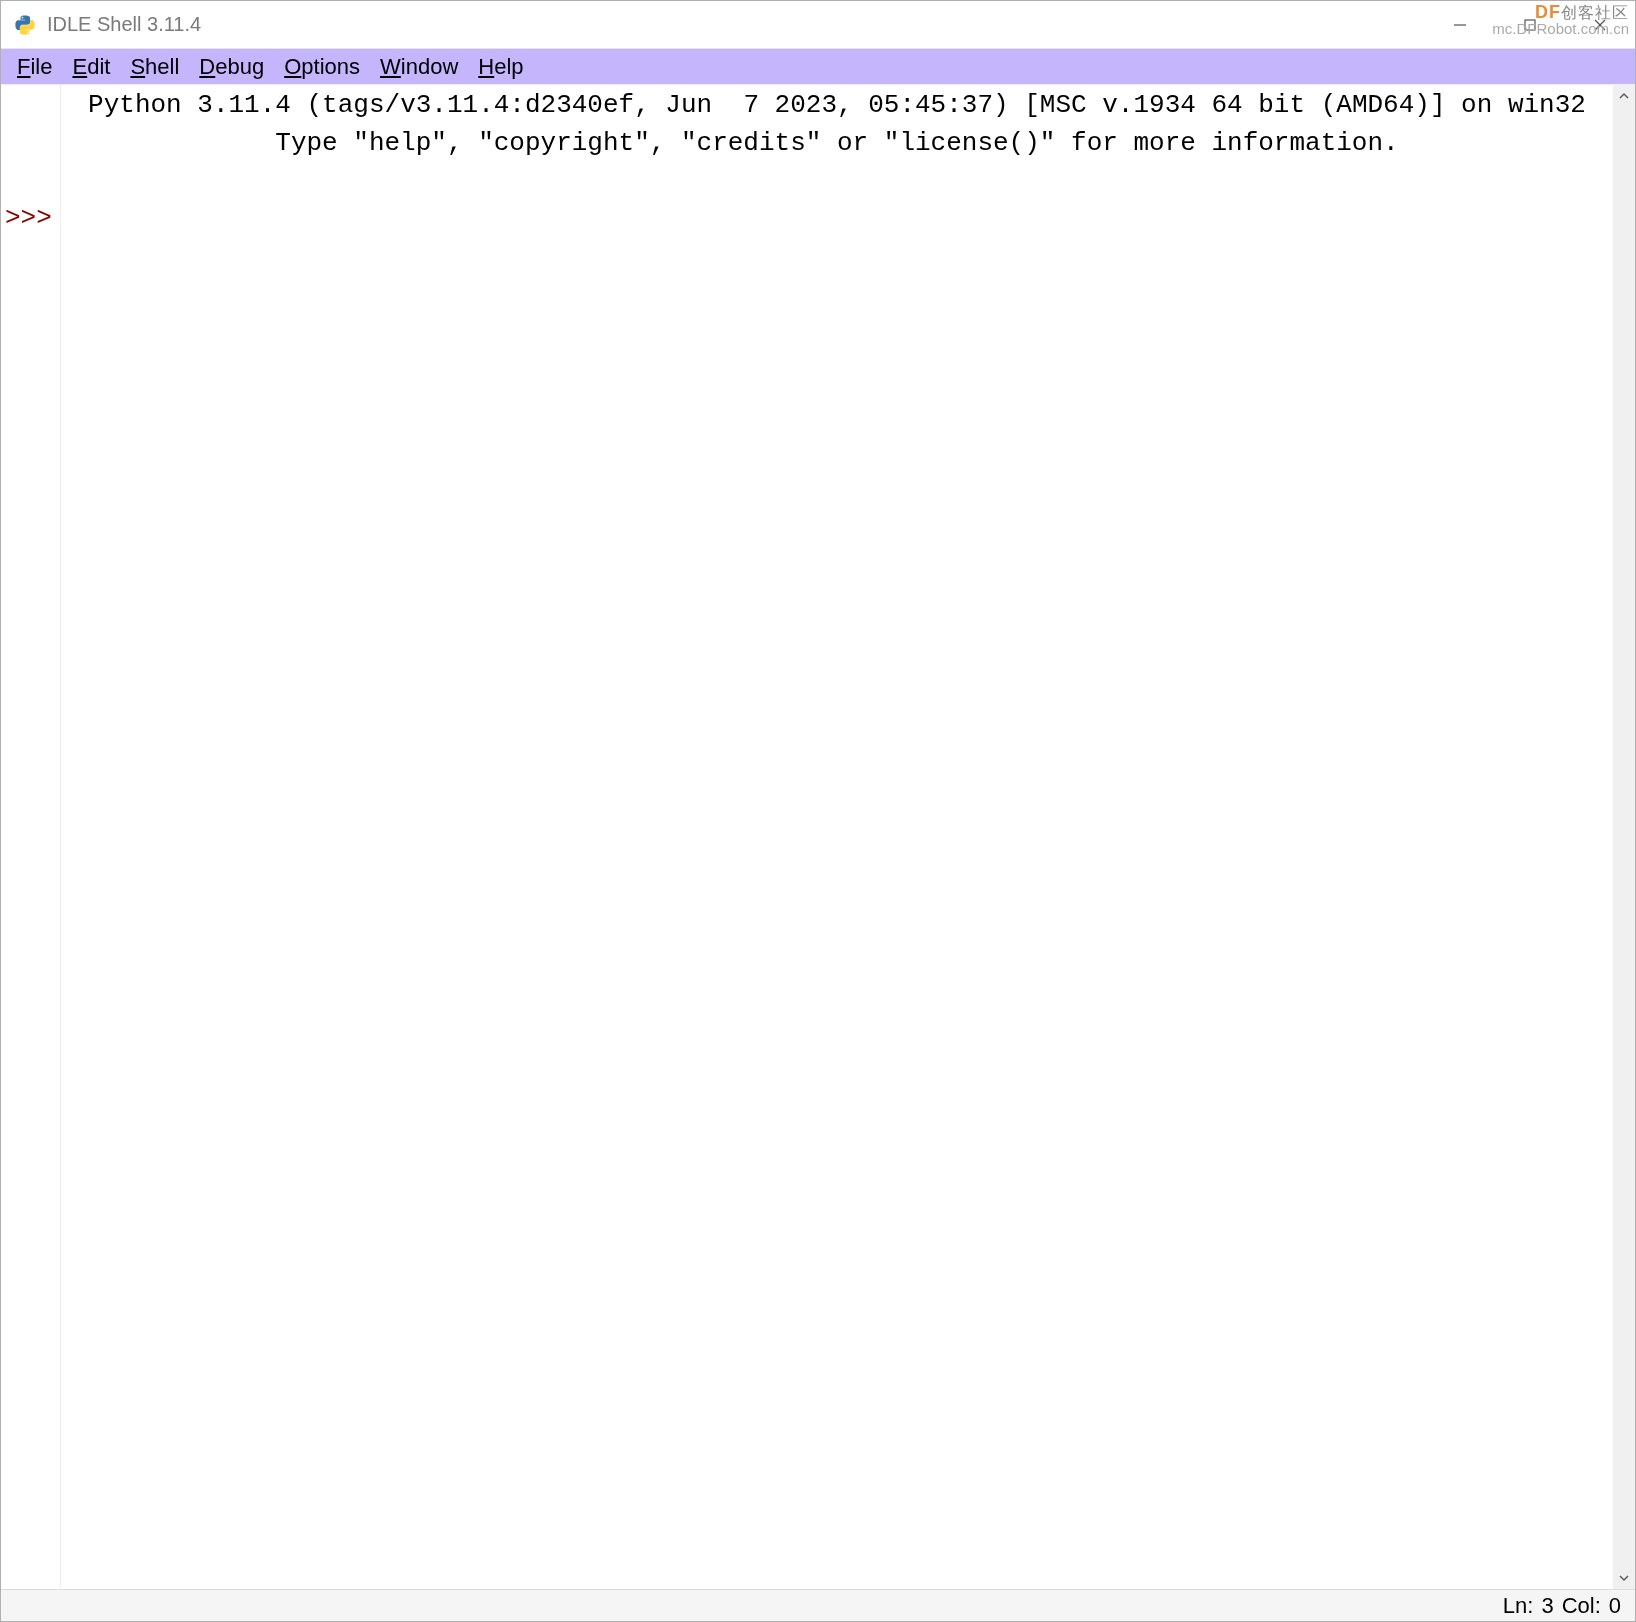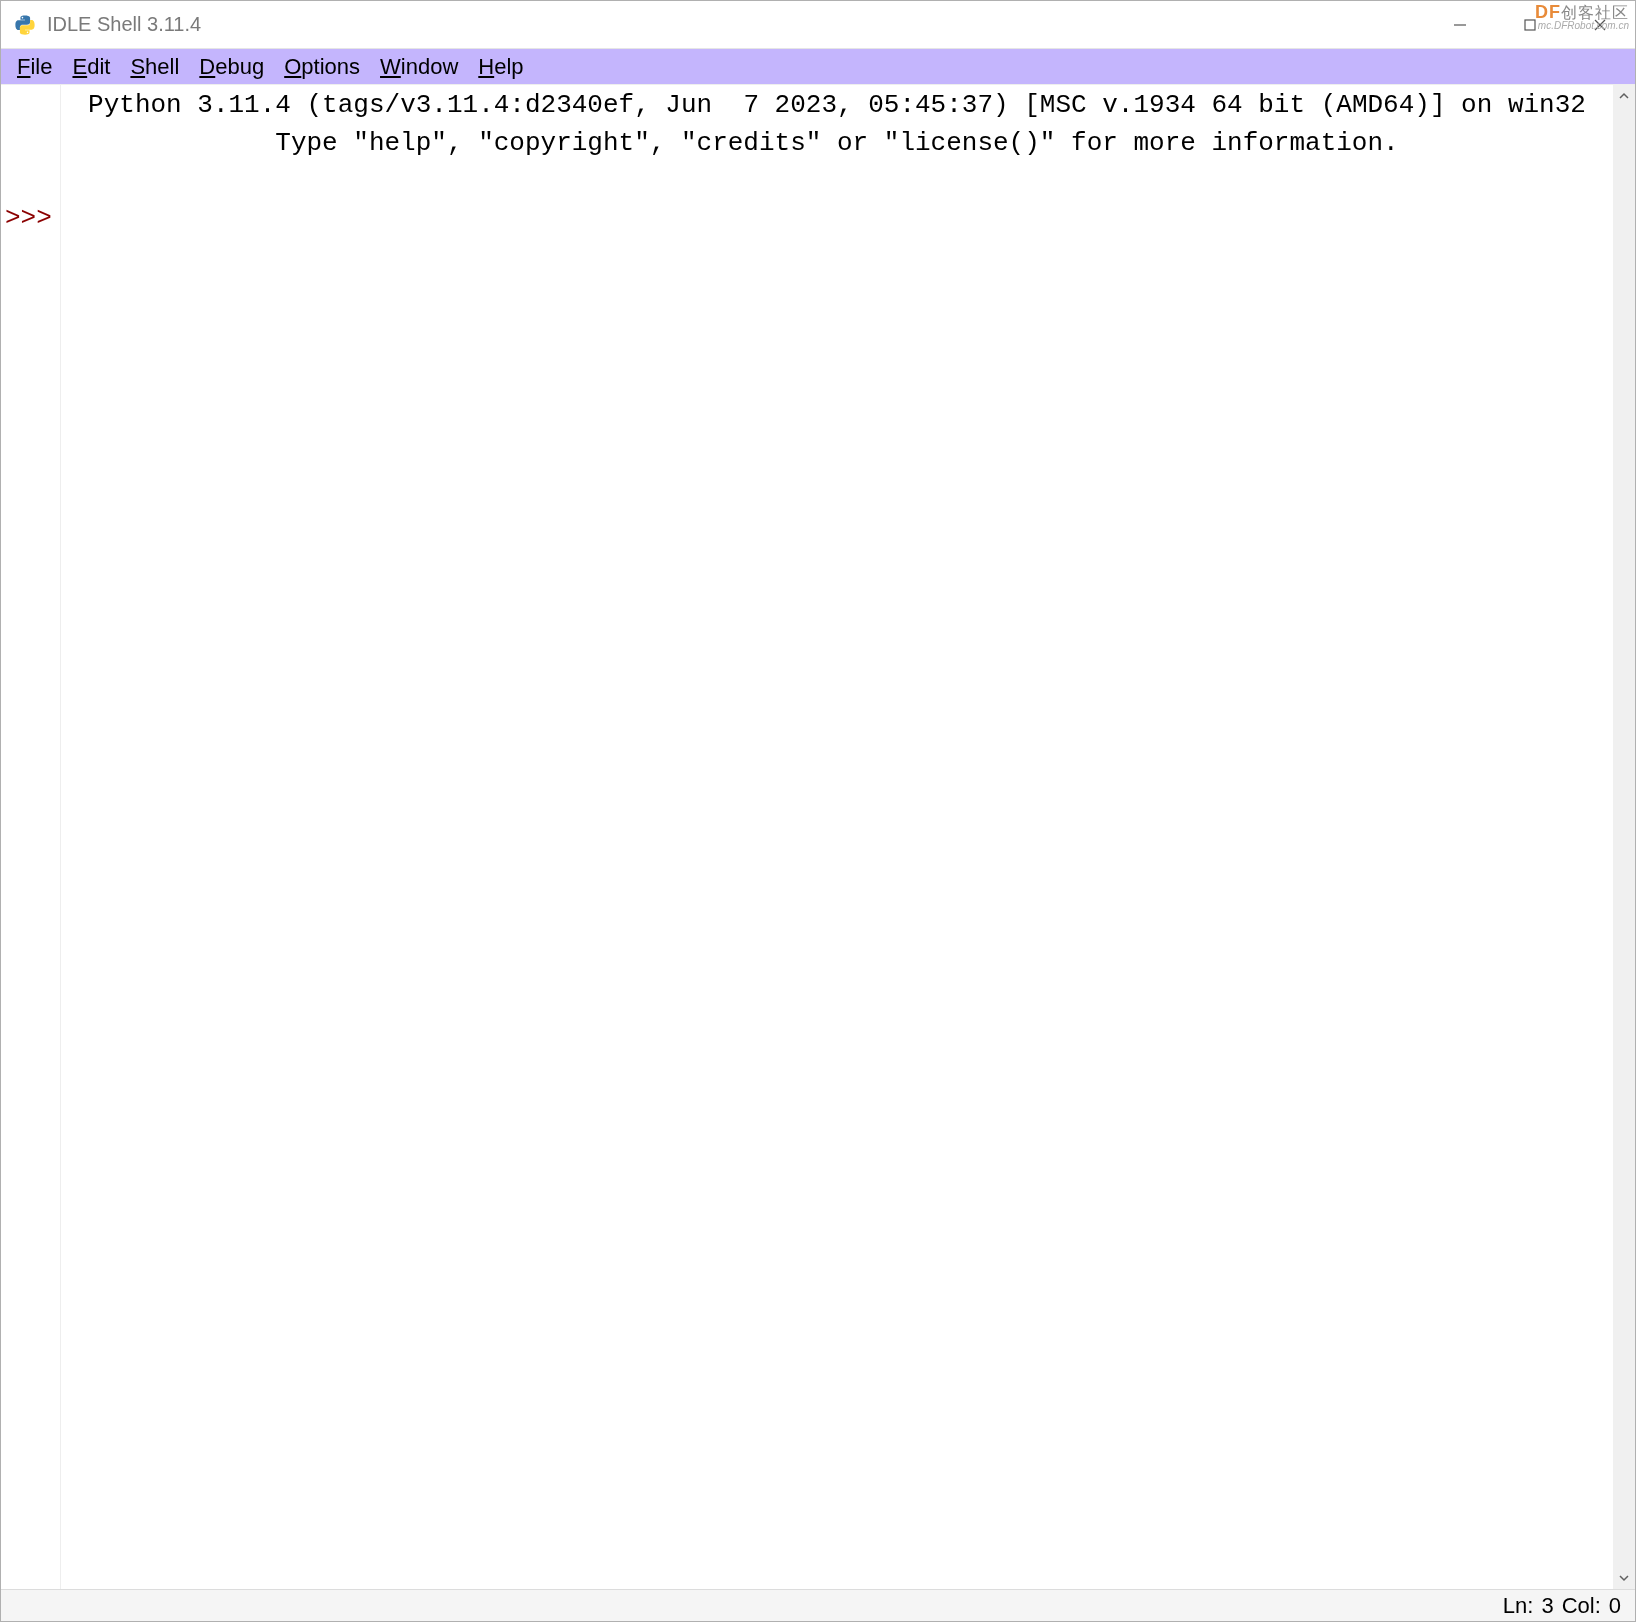--- a/index.html
+++ b/index.html
@@ -67,23 +67,22 @@
       line-height: 1;
     }
     .watermark .wm1 {
       font-size: 18px;
       font-weight: bold;
       color: #e88b3a;
       letter-spacing: 1px;
     }
     .watermark .wm1 .cn { color: #888; font-weight: 400; font-size: 16px; }
     .watermark .wm2 {
-      font-size: 10px;
+      font-size: 15px;
       color: #aaa;
-      font-style: italic;
     }
     
     .menubar {
       height: 36px;
       background: #c4b5fd;
       display: flex;
       align-items: center;
       padding-left: 6px;
       border-bottom: 1px solid #eeeeee;
     }

